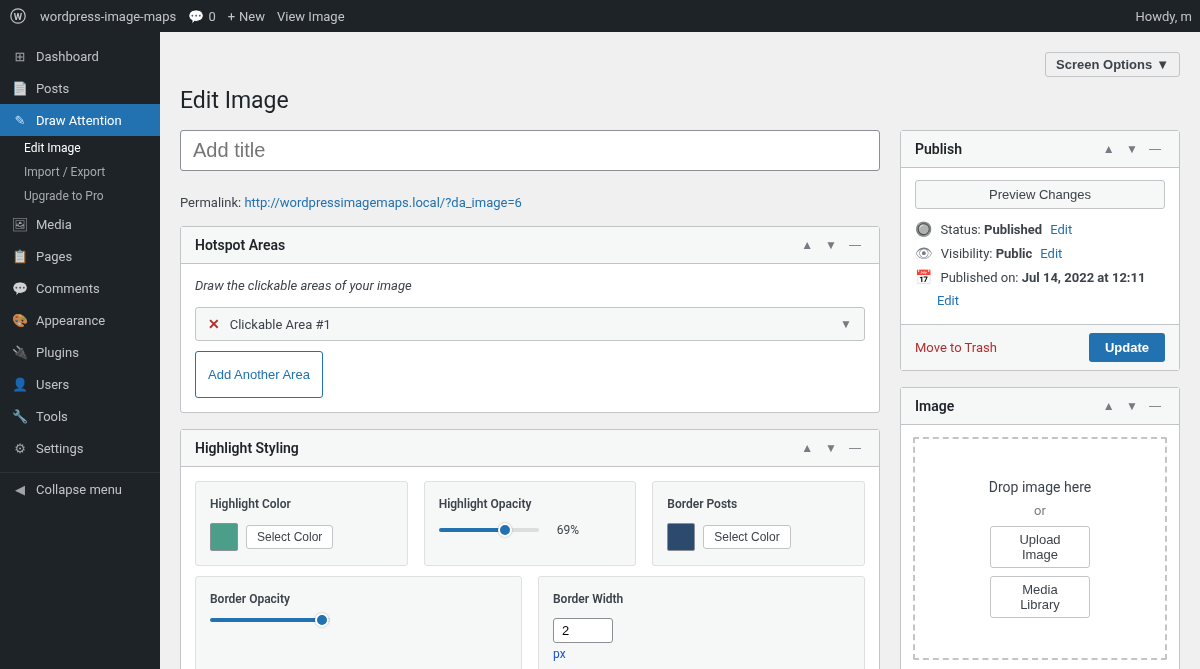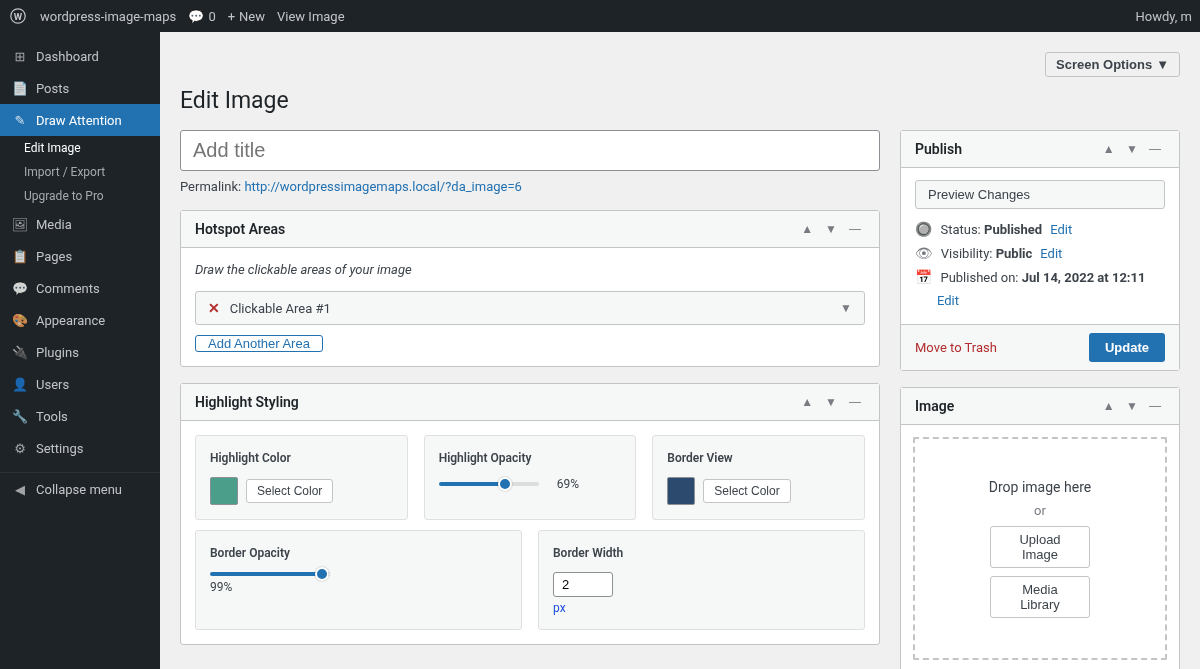--- a/index.html
+++ b/index.html
@@ -104,21 +104,21 @@
 
     
     .title-input {
       width: 100%;
       border: 1px solid #8c8f94;
       padding: 8px 12px;
       font-size: 20px;
       color: #8c8f94;
       background: #fff;
       border-radius: 3px;
-      margin-bottom: 8px;
+      margin-bottom: 24px;
       outline: none;
     }
 
     .permalink {
       font-size: 13px;
       margin-bottom: 16px;
       color: #3c434a;
     }
     .permalink a { color: #2271b1; text-decoration: none; }
 
@@ -196,21 +196,21 @@
     }
     .clickable-area-arrow {
       color: #787c82;
       font-size: 12px;
     }
 
     .add-area-btn {
       background: #fff;
       border: 1px solid #2271b1;
       color: #2271b1;
-      padding: 0 12px;
+      padding: 15px 12px;
       font-size: 13px;
       cursor: pointer;
       border-radius: 3px;
     }
 
     
     .highlight-grid {
       display: flex;
       gap: 16px;
       flex-wrap: wrap;
@@ -345,21 +345,21 @@
     .preview-changes-btn {
       width: 100%;
       background: #f6f7f7;
       border: 1px solid #c3c4c7;
       padding: 6px 12px;
       font-size: 13px;
       cursor: pointer;
       border-radius: 3px;
       color: #3c434a;
       margin-bottom: 12px;
-      text-align: left;
+      text-align: center;
     }
 
     .publish-meta-row {
       display: flex;
       align-items: center;
       gap: 8px;
       margin-bottom: 8px;
       font-size: 13px;
     }
     .publish-meta-icon { color: #787c82; font-size: 14px; }
@@ -602,37 +602,36 @@
 
               <div class="highlight-cell">
                 <div class="highlight-cell-label">Highlight Opacity</div>
                 <div class="range-slider-wrap">
                   <input type="range" class="range-slider" min="0" max="100" value="69" style="">
                   <span class="range-value">69%</span>
                 </div>
               </div>
 
               <div class="highlight-cell">
-                <div class="highlight-cell-label">Border View</div>
+                <div class="highlight-cell-label">Border Posts</div>
                 <div class="color-picker-row">
                   <div class="color-swatch" style="background-color: #2b4a6e;"></div>
                   <button class="select-color-btn">
                     <span>Select Color</span>
                   </button>
                 </div>
               </div>
             </div>
 
             <div class="highlight-row2">
 
               <div class="highlight-cell">
                 <div class="highlight-cell-label">Border Opacity</div>
                 <div style="display:flex; flex-direction:column; gap:4px;">
                   <input type="range" class="range-slider-opacity" min="0" max="100" value="99" style="">
-                  <span class="range-value">99%</span>
                 </div>
               </div>
 
               <div class="highlight-cell">
                 <div class="highlight-cell-label">Border Width</div>
                 <div class="border-width-wrap">
                   <input type="text" class="border-width-input" value="2" style="">
                   <span class="border-width-unit">px</span>
                 </div>
               </div>

